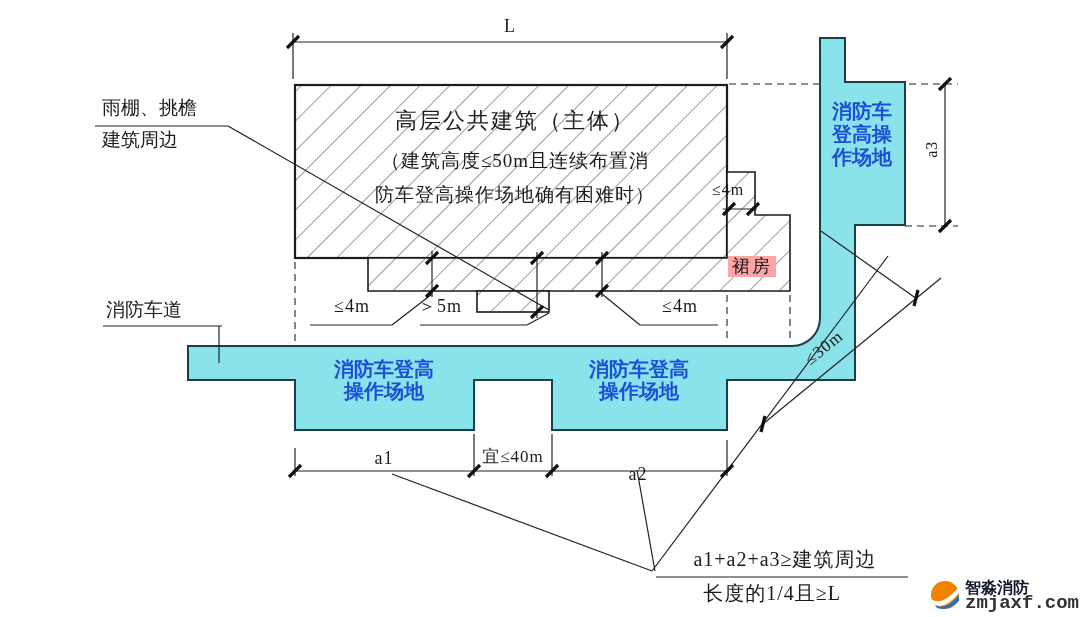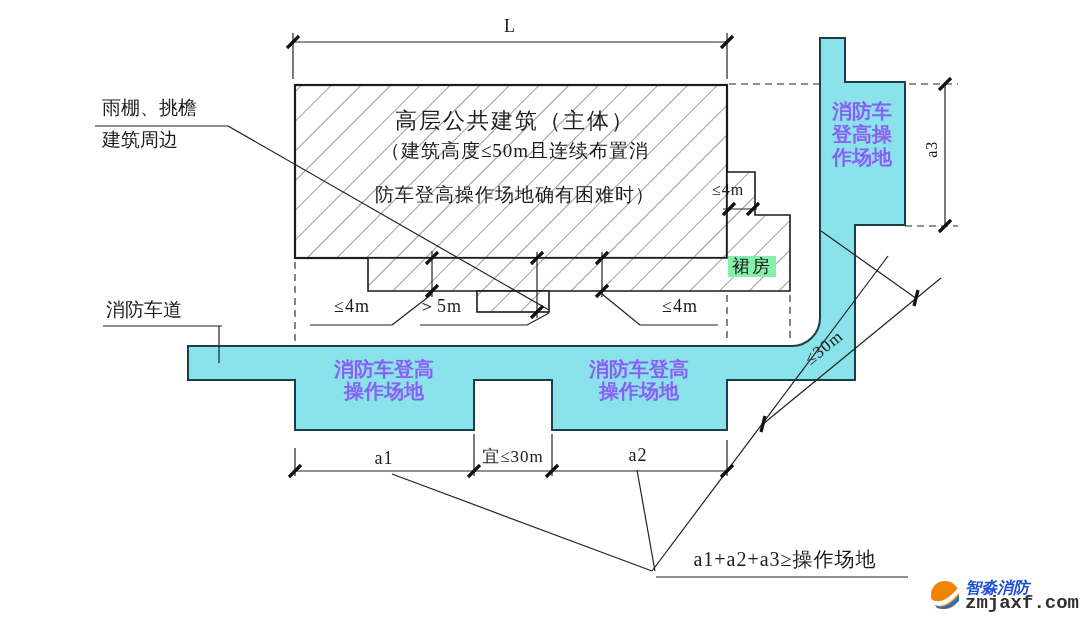--- a/index.html
+++ b/index.html
@@ -4,30 +4,30 @@
 <style>
   html,body{margin:0;padding:0;background:#ffffff;}
   .stage{position:relative;width:1080px;height:617px;background:#ffffff;overflow:hidden;
          font-family:"Liberation Serif","DejaVu Serif",serif;color:#1b1b1b;}
   .stage svg.canvas{position:absolute;left:0;top:0;}
   .lbl{position:absolute;white-space:nowrap;line-height:1.15;}
   .ctr{text-align:center;}
   .dim{font-size:18px;letter-spacing:1px;}
   .cn{font-size:19px;}
   .site-text{font-family:"Liberation Sans","DejaVu Sans",sans-serif;
-             font-weight:bold;color:#8b5cf6;font-size:20px;line-height:22px;text-align:center;}
+             font-weight:bold;color:#1d4ed8;font-size:20px;line-height:22px;text-align:center;}
   .bld-title{font-size:22px;font-weight:normal;letter-spacing:2px;}
   .bld-note{font-size:19px;letter-spacing:1px;}
   .rot90{transform:rotate(-90deg);transform-origin:center;}
   .rot40{transform:rotate(-39deg);transform-origin:center;}
-  .podium-lbl{background:#86efac;padding:0 4px;font-size:18px;letter-spacing:2px;}
+  .podium-lbl{background:#fca5a5;padding:0 4px;font-size:18px;letter-spacing:2px;}
   .formula{font-size:20px;letter-spacing:1px;}
   .wm{position:absolute;left:930px;top:580px;display:flex;align-items:center;gap:5px;
       font-family:"Liberation Sans","DejaVu Sans",sans-serif;}
-  .wm .brand{color:#1d4ed8;font-size:16px;font-weight:bold;line-height:16px;font-style:italic;}
+  .wm .brand{color:#0f172a;font-size:16px;font-weight:bold;line-height:16px;}
   .wm .site{color:#333333;font-size:19px;font-weight:bold;line-height:14px;
             font-family:"Liberation Mono","DejaVu Sans Mono",monospace;}
 </style>
 </head>
 <body>
 
 <div class="stage">
 
   <svg class="canvas" width="1080" height="617" viewBox="0 0 1080 617">
     <defs>
@@ -116,21 +116,21 @@
       <line x1="939" y1="90" x2="951" y2="78"></line>
       <line x1="939" y1="232" x2="951" y2="220"></line>
       <line x1="761" y1="432" x2="765" y2="416"></line>
       <line x1="914" y1="306" x2="918" y2="290"></line>
     </g>
   </svg>
 
   <div class="lbl dim ctr" style="left:495px;top:16px;width:30px;">L</div>
 
   <div class="lbl bld-title ctr" style="left:320px;top:108px;width:390px;">高层公共建筑（主体）</div>
-  <div class="lbl bld-note ctr" style="left:310px;top:140px;width:410px;">（建筑高度≤50m且连续布置消</div>
+  <div class="lbl bld-note ctr" style="left:310px;top:150px;width:410px;">（建筑高度≤50m且连续布置消</div>
   <div class="lbl bld-note ctr" style="left:310px;top:184px;width:410px;">防车登高操作场地确有困难时）</div>
 
   <div class="lbl cn" style="left:102px;top:97px;">雨棚、挑檐</div>
   <div class="lbl cn" style="left:102px;top:129px;">建筑周边</div>
 
   <div class="lbl cn" style="left:106px;top:299px;">消防车道</div>
 
   <div class="lbl podium-lbl" style="left:728px;top:256px;">裙房</div>
 
   <div class="lbl dim ctr" style="left:700px;top:181px;width:56px;font-size:16px;">≤4m</div>
@@ -147,28 +147,29 @@
     <div>消防车登高</div>
     <div>操作场地</div>
   </div>
   <div class="lbl site-text" style="left:818px;top:100px;width:88px;line-height:23px;">
     <div>消防车</div>
     <div>登高操</div>
     <div>作场地</div>
   </div>
 
   <div class="lbl dim ctr" style="left:364px;top:448px;width:40px;">a1</div>
-  <div class="lbl dim ctr" style="left:467px;top:447px;width:92px;font-size:17px;">宜≤30m</div>
-  <div class="lbl dim ctr" style="left:618px;top:445px;width:40px;">a2</div>
+  <div class="lbl dim ctr" style="left:467px;top:447px;width:92px;font-size:17px;">宜≤40m</div>
+  <div class="lbl dim ctr" style="left:618px;top:464px;width:40px;">a2</div>
 
   <div class="lbl dim ctr rot90" style="left:912px;top:140px;width:40px;font-size:16px;">a3</div>
 
   <div class="lbl dim ctr rot40" style="left:786px;top:338px;width:76px;font-size:17px;">≤30m</div>
 
-  <div class="lbl formula ctr" style="left:662px;top:548px;width:246px;">a1+a2+a3≥操作场地</div>
+  <div class="lbl formula ctr" style="left:662px;top:548px;width:246px;">a1+a2+a3≥建筑周边</div>
+  <div class="lbl formula ctr" style="left:662px;top:582px;width:220px;">长度的1/4且≥L</div>
 
   <div class="wm">
     <svg width="30" height="30" viewBox="0 0 30 30">
       <circle cx="15" cy="15" r="14" fill="#f08300"></circle>
       <path d="M1 19 Q12 27 29 7 L29 13 Q14 31 3 24 Z" fill="#ffffff"></path>
       <path d="M5 25 Q16 31 29 15 L29 21 Q18 32 7 28 Z" fill="#2f6fb8"></path>
     </svg>
     <div>
       <div class="brand">智淼消防</div>
       <div class="site">zmjaxf.com</div>

